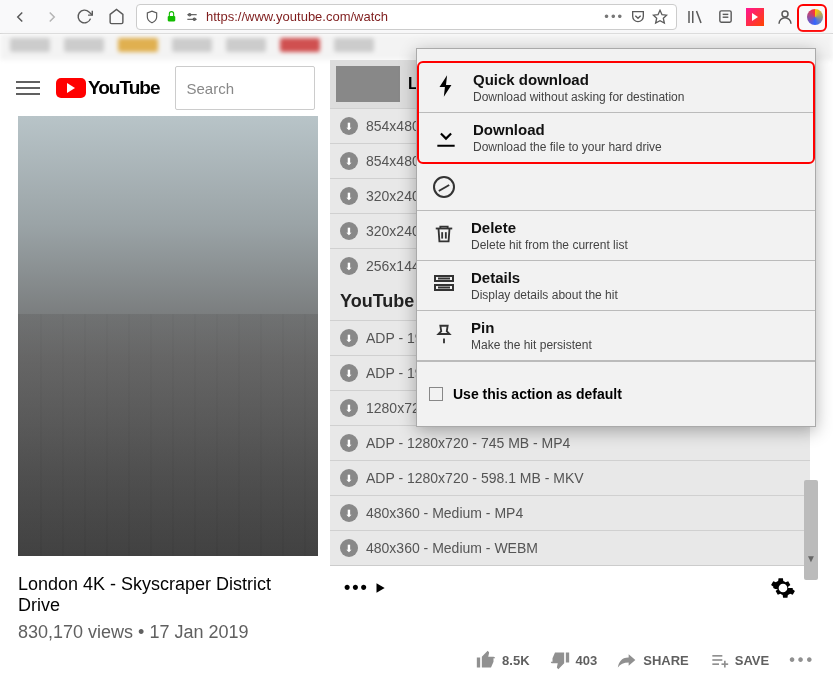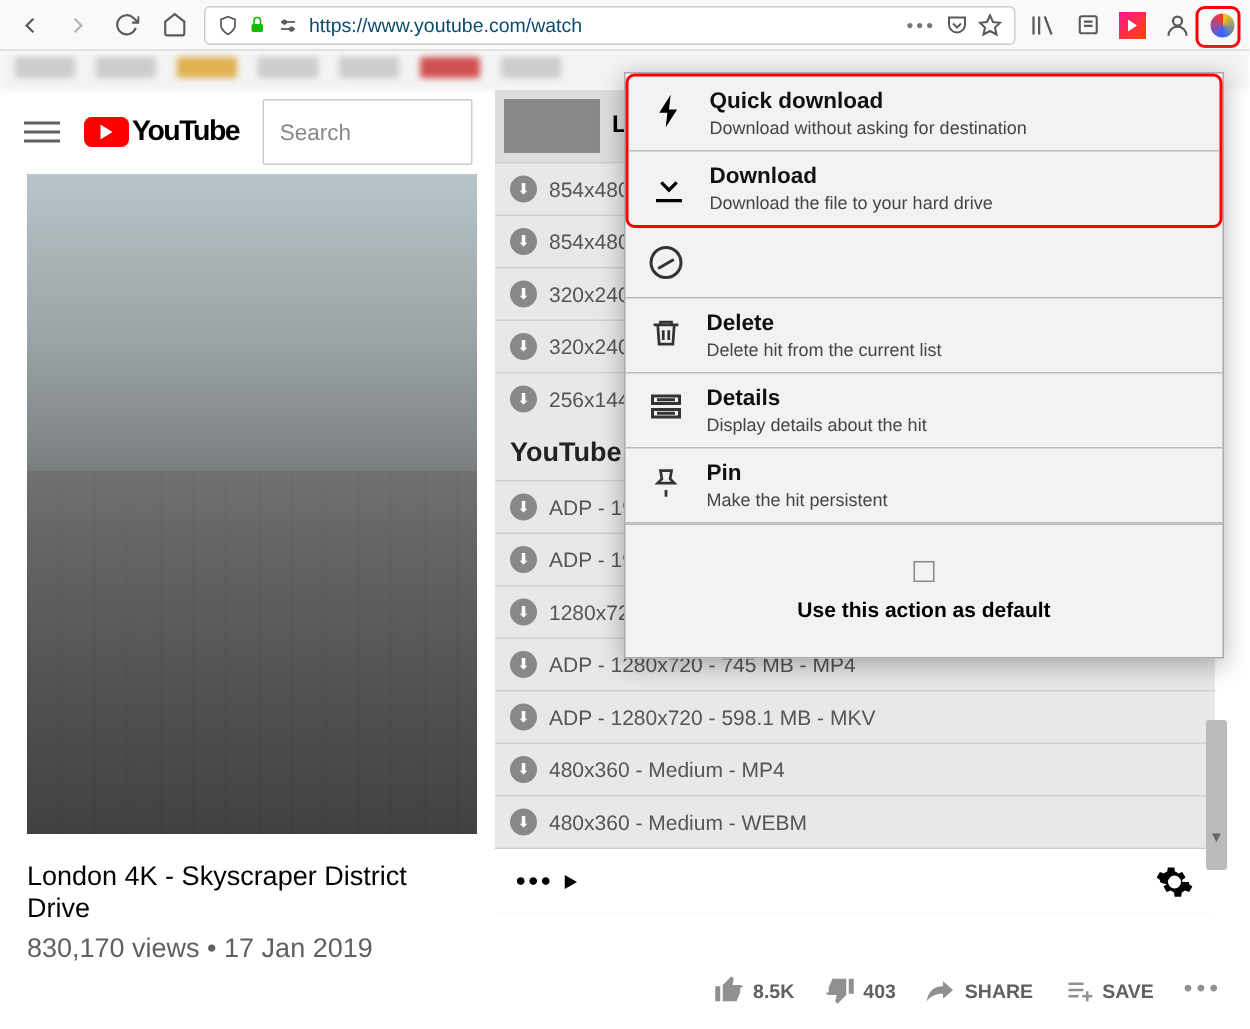--- a/index.html
+++ b/index.html
@@ -4,21 +4,21 @@
 <style>
 * { margin:0; padding:0; box-sizing:border-box; font-family:Arial,Helvetica,sans-serif; }
 body { width:833px; height:686px; background:#fff; overflow:hidden; position:relative; }
 
 
 .chrome { height:34px; border-bottom:1px solid #ccc; display:flex; align-items:center; padding:0 8px; gap:8px; background:#f9f9fa; }
 .nav-btn { width:24px; height:24px; display:flex; align-items:center; justify-content:center; color:#5a5a5a; cursor:pointer; }
 .nav-btn.disabled { color:#b5b5b5; }
 .urlbar { flex:1; height:26px; border:1px solid #ccc; border-radius:4px; background:#fff; display:flex; align-items:center; padding:0 8px; gap:6px; font-size:13px; color:#555; min-width:0; }
 .urlbar .lock { color:#12bc00; }
-.urlbar input { border:none; outline:none; flex:1; font-size:13px; color:#0c4a6e; min-width:0; }
+.urlbar input { border:none; outline:none; flex:1; font-size:13px; color:#7f1d1d; min-width:0; }
 .toolbar-icons { display:flex; gap:10px; align-items:center; }
 .ti { width:20px; height:20px; display:flex; align-items:center; justify-content:center; color:#5a5a5a; }
 .ext-highlight { border:2px solid #ff0000; border-radius:6px; padding:2px; position:absolute; right:6px; top:4px; width:30px; height:28px; }
 
 
 .tabbar { height:26px; background:#f3f3f3; filter:blur(2px); display:flex; gap:14px; padding:4px 10px; }
 .tabbar div { width:40px; height:14px; background:#ccc; border-radius:2px; }
 
 
 .yt-head { height:56px; display:flex; align-items:center; gap:16px; padding:0 16px; }
@@ -48,27 +48,27 @@
 .dl-dot { width:18px; height:18px; border-radius:50%; background:#888; display:flex; align-items:center; justify-content:center; color:#fff; font-size:10px; }
 .section-title { font-weight:bold; font-size:18px; padding:8px 10px; color:#222; }
 
 
 .panel-bottom { height:44px; background:#fff; border-top:1px solid #ccc; display:flex; align-items:center; justify-content:space-between; padding:0 14px; }
 .pb-left { display:flex; align-items:center; gap:4px; font-size:18px; font-weight:bold; }
 .pb-gear { width:26px; height:26px; }
 
 
 .context-menu { position:absolute; left:416px; top:48px; width:400px; background:#f2f2f2; border:1px solid #aaa; box-shadow:0 4px 16px rgba(0,0,0,0.3); z-index:10; }
-.cm-highlight { border:2px solid #ff0000; border-radius:6px; }
+.cm-highlight { border:2px solid #ff0000; border-radius:6px;margin-top:12px; }
 .cm-item { display:flex; align-items:flex-start; gap:12px; padding:8px 12px; border-bottom:1px solid #bbb; cursor:pointer; }
 .cm-item:last-of-type { border-bottom:none; }
 .cm-icon { width:30px; height:30px; display:flex; align-items:center; justify-content:center; flex-shrink:0; color:#222; }
 .cm-text .t { font-weight:bold; font-size:15px; color:#111; }
 .cm-text .s { font-size:12px; color:#444; margin-top:2px; }
-.cm-default { display:flex; align-items:center; gap:10px; padding:24px 12px; border-top:1px solid #bbb;flex-direction:column; }
+.cm-default { display:flex; align-items:center; gap:10px; padding:24px 12px; border-top:1px solid #bbb; }
 .cm-default .cb { width:14px; height:14px; border:1px solid #888; }
 .cm-default .lbl { font-weight:bold; font-size:14px; }
 
 
 .yt-actions { position:absolute; bottom:16px; right:18px; display:flex; align-items:center; gap:20px; color:#606060; font-size:13px; font-weight:bold; }
 .yt-actions .act { display:flex; align-items:center; gap:6px; }
 .yt-actions svg { width:20px; height:20px; }
 
 
 .scrollbar { position:absolute; right:0; top:420px; width:14px; height:100px; background:#bbb; border-radius:2px; }

